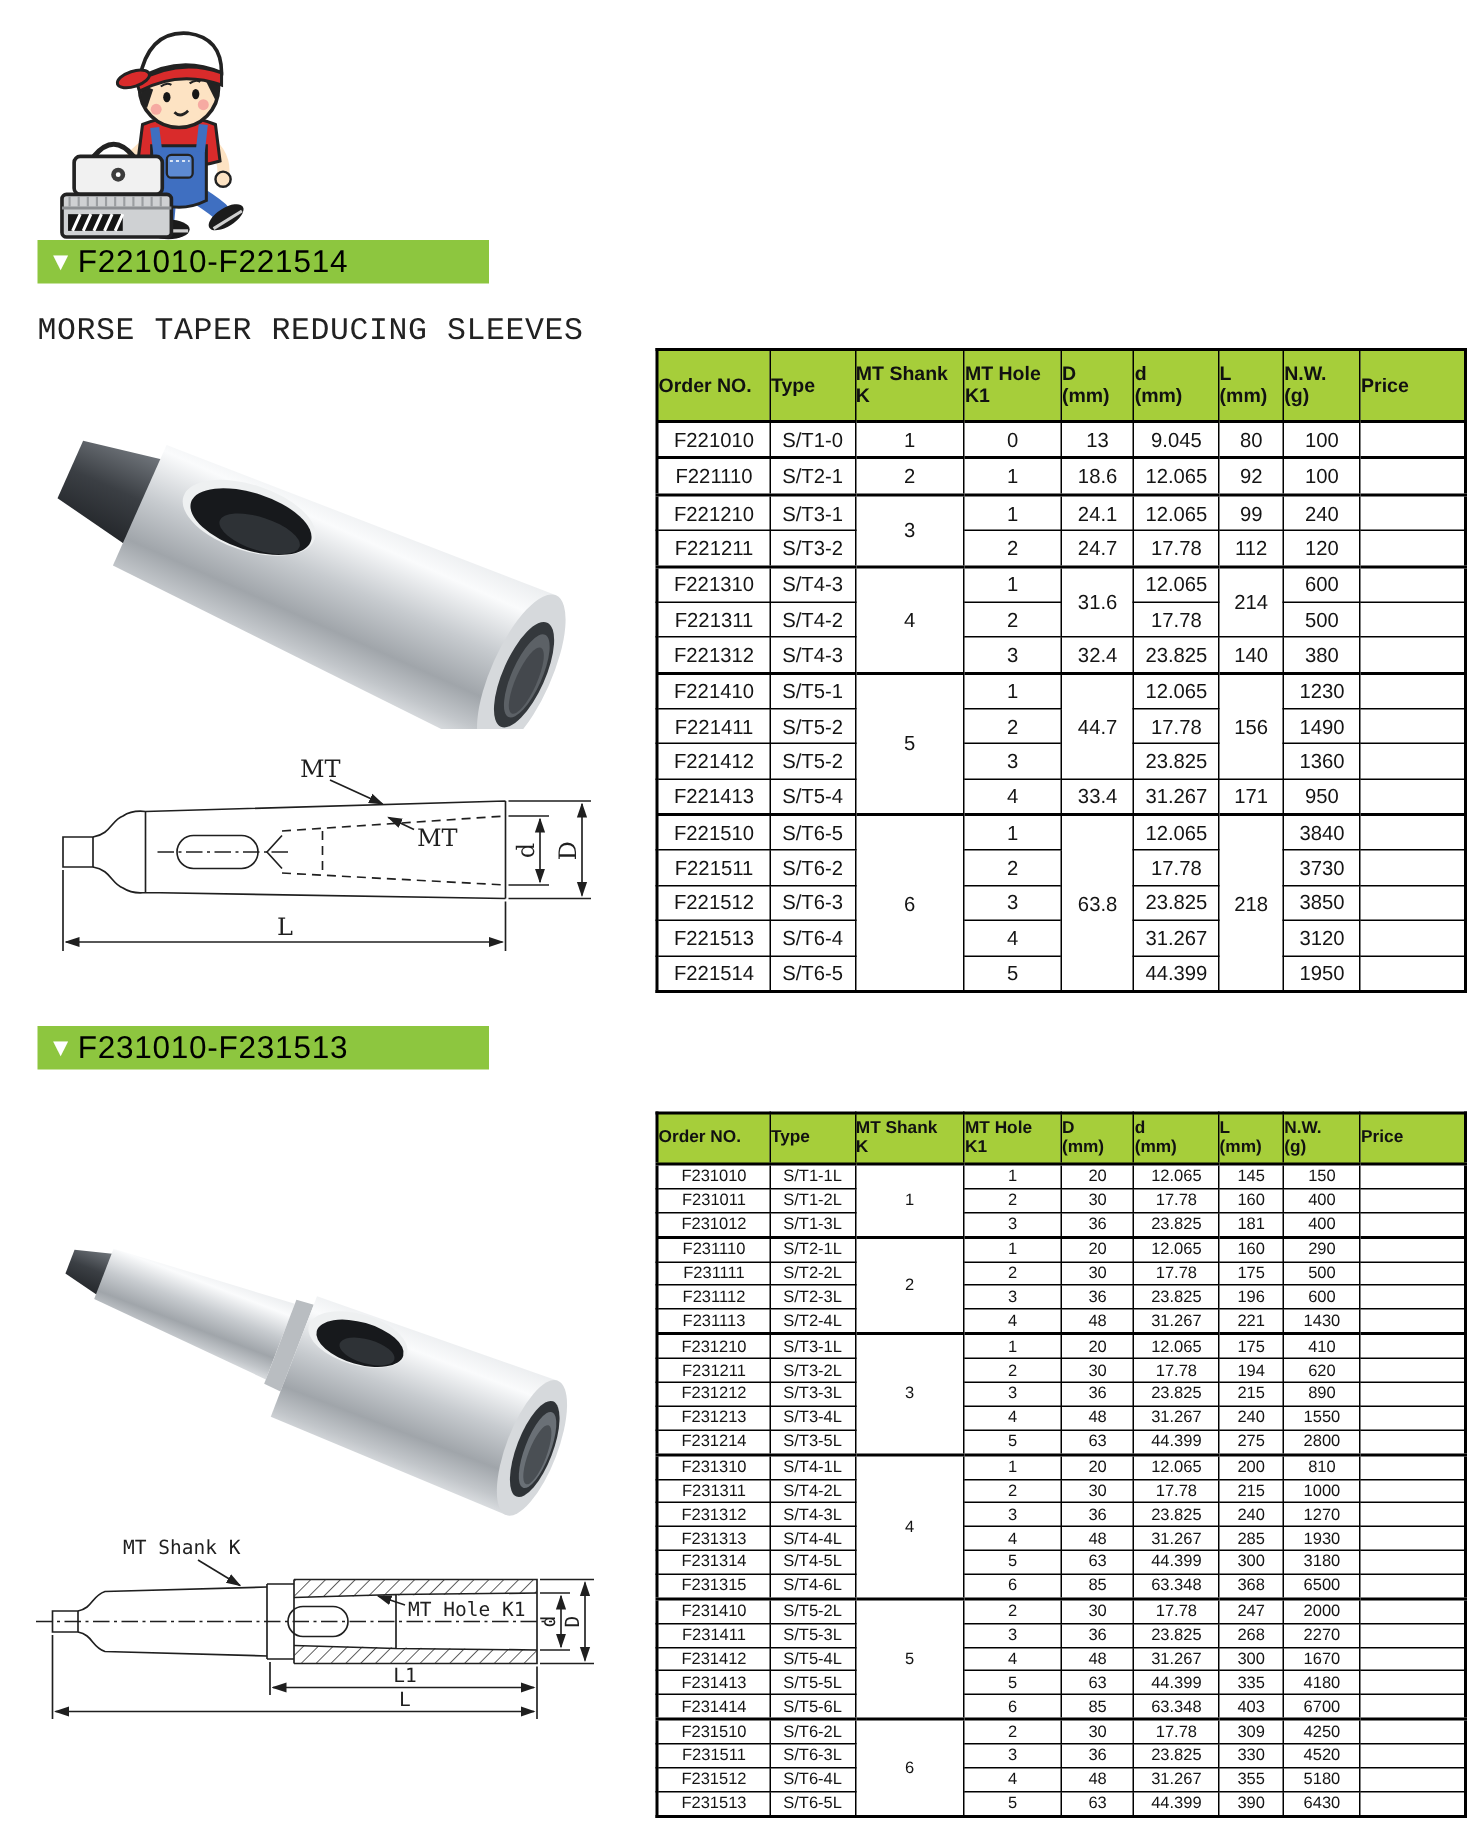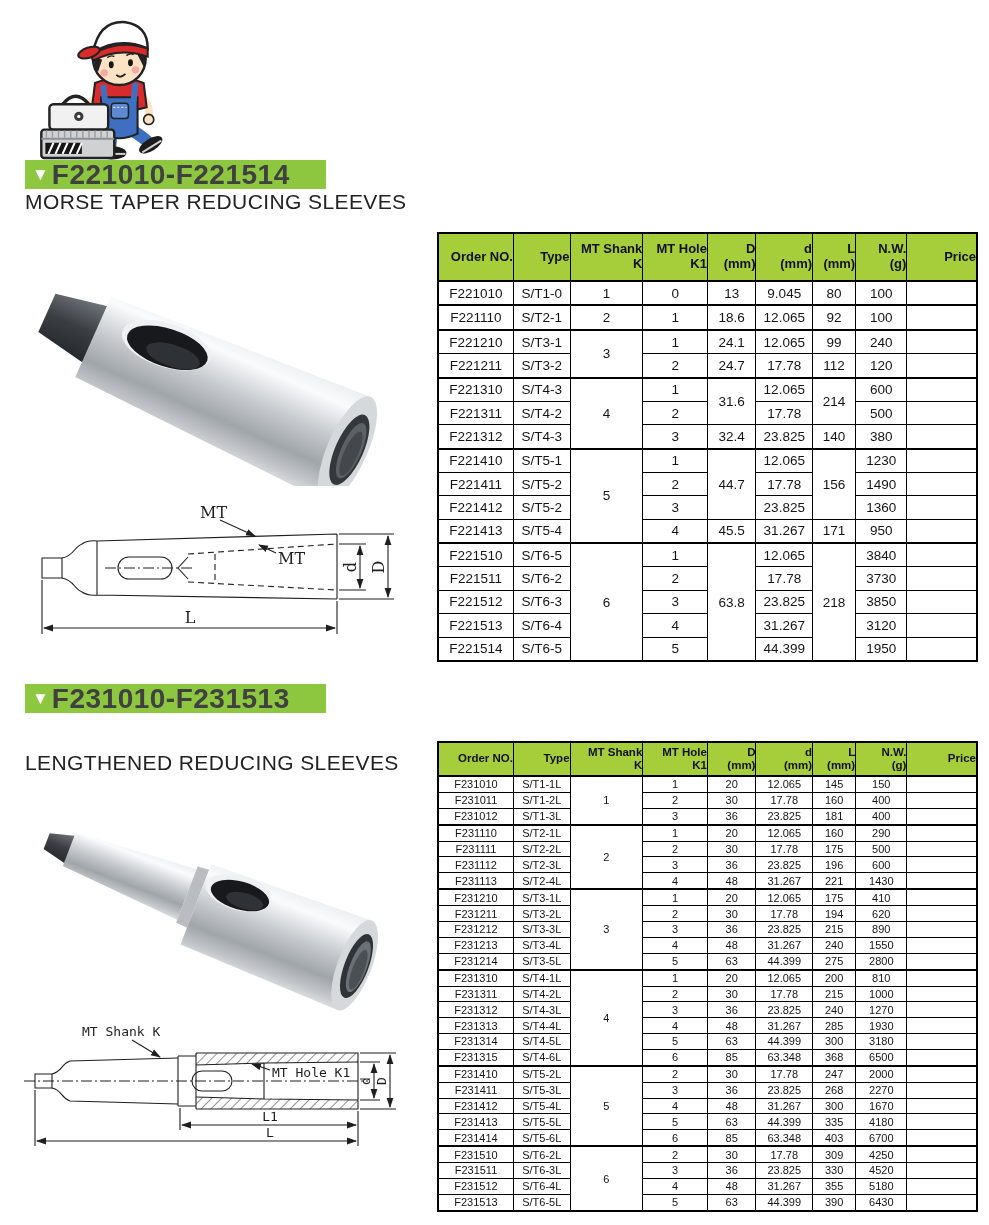--- a/index.html
+++ b/index.html
@@ -6,44 +6,44 @@
   .page{position:relative;width:989px;height:1225px;background:#fff;overflow:hidden;
         font-family:"Liberation Sans",sans-serif;color:#111;}
 
   
   .mascot{position:absolute;left:18px;top:6px;width:152px;height:154px;}
 
   
   .banner{position:absolute;left:25px;width:301px;height:29px;background:#8dc63f;
           display:flex;align-items:center;padding-left:7px;box-sizing:border-box;}
   .banner .tri{color:#fff;font-size:17px;margin-right:3px;line-height:1;}
-  .banner .code{color:#404040;font-weight:bold;font-size:28px;letter-spacing:.5px;}
+  .banner .code{color:#000000;font-weight:normal;font-size:21px;letter-spacing:.5px;}
   .banner1{top:160px;} .banner2{top:684px;}
 
   .sec-title{position:absolute;left:25px;font-size:21px;color:#222;letter-spacing:.4px;}
-  .title1{top:190px;} .title2{top:751px;}
+  .title1{top:210px;font-family:Liberation Mono, monospace;} .title2{top:751px;}
 
   .photo1{position:absolute;left:28px;top:238px;width:392px;height:248px;}
   .photo2{position:absolute;left:20px;top:788px;width:402px;height:230px;}
   .draw1{position:absolute;left:30px;top:500px;width:390px;height:152px;}
   .draw2{position:absolute;left:20px;top:1022px;width:420px;height:152px;}
   .tech{stroke:#1f1f1f;stroke-width:1.1;fill:none;}
   .tech text{stroke:none;fill:#1f1f1f;}
   .serifTxt{font-family:"DejaVu Serif",serif;font-size:16px;}
   .monoTxt{font-family:"DejaVu Sans Mono",monospace;font-size:13px;}
   .dashed{stroke-dasharray:6,4;}
   .dashdot{stroke-dasharray:11,3,2,3;}
 
   
   .tblwrap{position:absolute;left:437px;width:541px;}
   .tw1{top:232px;height:430px;} .tw2{top:741px;height:471px;}
   table{width:100%;height:100%;border-collapse:collapse;table-layout:fixed;
         border:2px solid #000;}
   th{background:#a6ce3a;font-weight:bold;border:1px solid #000;white-space:pre-line;
-     text-align:right;vertical-align:middle;border-bottom:2px solid #000;line-height:1.15;padding:1px 0;}
+     text-align:left;vertical-align:middle;border-bottom:2px solid #000;line-height:1.15;padding:1px 0;}
   td{border:1px solid #000;text-align:center;vertical-align:middle;padding:0 1px;
      overflow:hidden;background:#fff;color:#141414;}
   tr.group-start td{border-top:2px solid #000;}
   .t1 th{height:44px;font-size:13px;}
   .t1 td{height:21px;font-size:13.5px;}
   .t2 th{height:30px;font-size:11.5px;}
   .t2 td{height:10px;font-size:11px;}
 </style>
 </head>
 <body>
@@ -304,21 +304,21 @@
             <td>S/T5-2</td>
             <td>3</td>
             <td>23.825</td>
             <td>1360</td>
             <td></td>
           </tr>
           <tr>
             <td>F221413</td>
             <td>S/T5-4</td>
             <td>4</td>
-            <td>45.5</td>
+            <td>33.4</td>
             <td>31.267</td>
             <td>171</td>
             <td>950</td>
             <td></td>
           </tr>
           <tr class="group-start">
             <td>F221510</td>
             <td>S/T6-5</td>
             <td rowspan="5">6</td>
             <td>1</td>
@@ -361,21 +361,20 @@
             <td></td>
           </tr>
         </tbody>
     </table>
   </div>
 
   <div class="banner banner2">
     <span class="tri">▼</span>
     <span class="code">F231010-F231513</span>
   </div>
-  <div class="sec-title title2">LENGTHENED REDUCING SLEEVES</div>
 
   <svg class="photo2" viewBox="0 0 402 230">
     <g transform="translate(34,34) rotate(21)">
       <polygon points="0,12 26,5 26,35 0,29" fill="url(#tang1)"></polygon>
       <polygon points="24,2 150,-7 150,47 24,38" fill="url(#metal1)"></polygon>
       <polygon points="150,-10 162,-11 162,51 150,50" fill="#b9bdc1"></polygon>
       <polygon points="162,-17 332,-22 332,74 162,69" fill="url(#metal1)"></polygon>
       <g transform="rotate(-5 200 2)">
         <ellipse cx="198" cy="0" rx="34" ry="17" fill="#eef0f1"></ellipse>
         <ellipse cx="200" cy="2" rx="30" ry="14" fill="#17191c"></ellipse>

